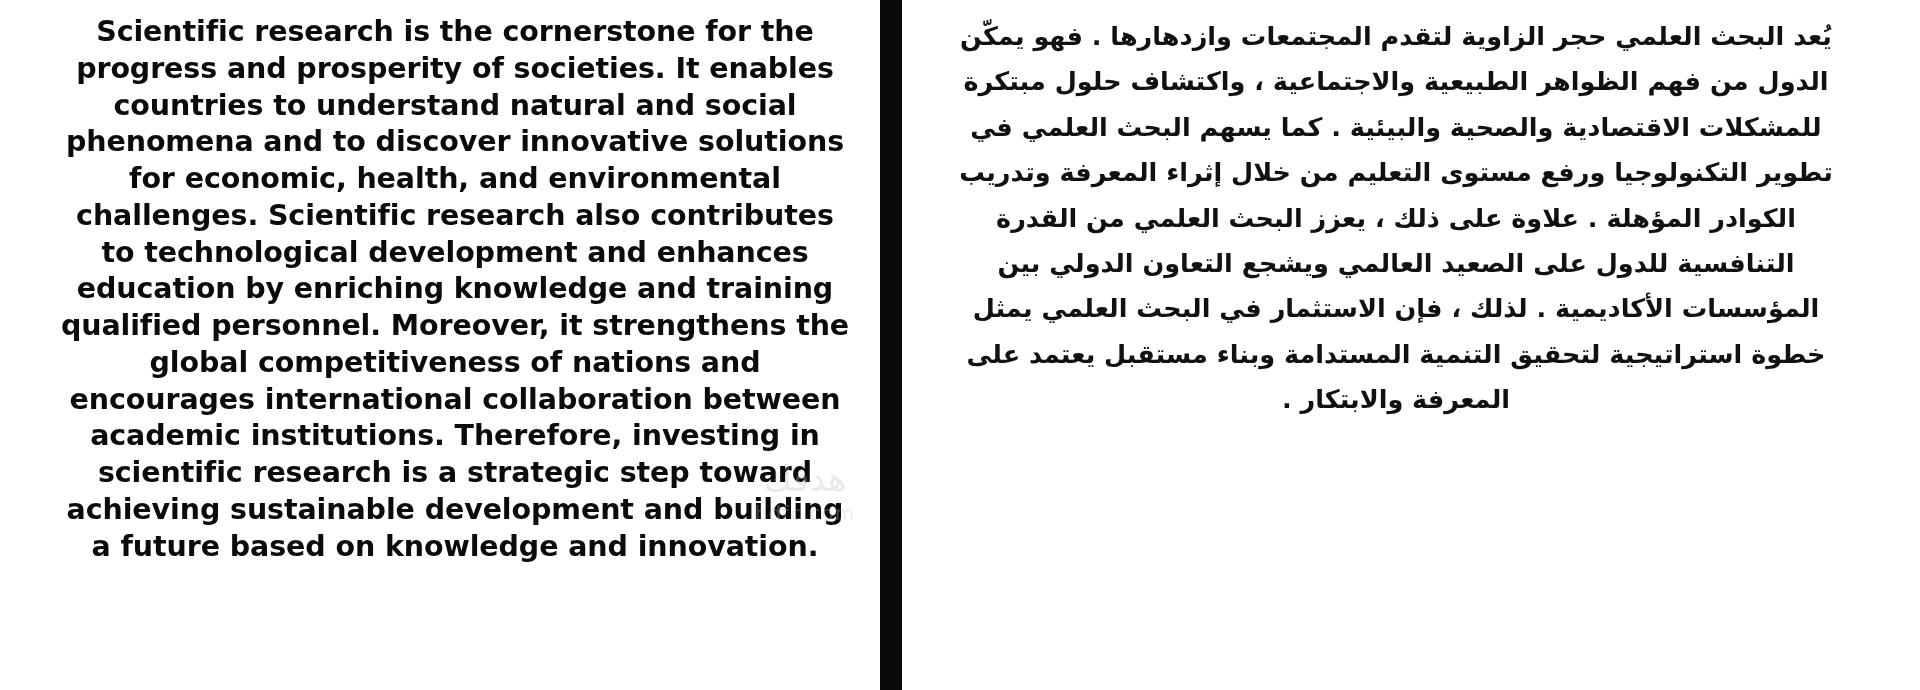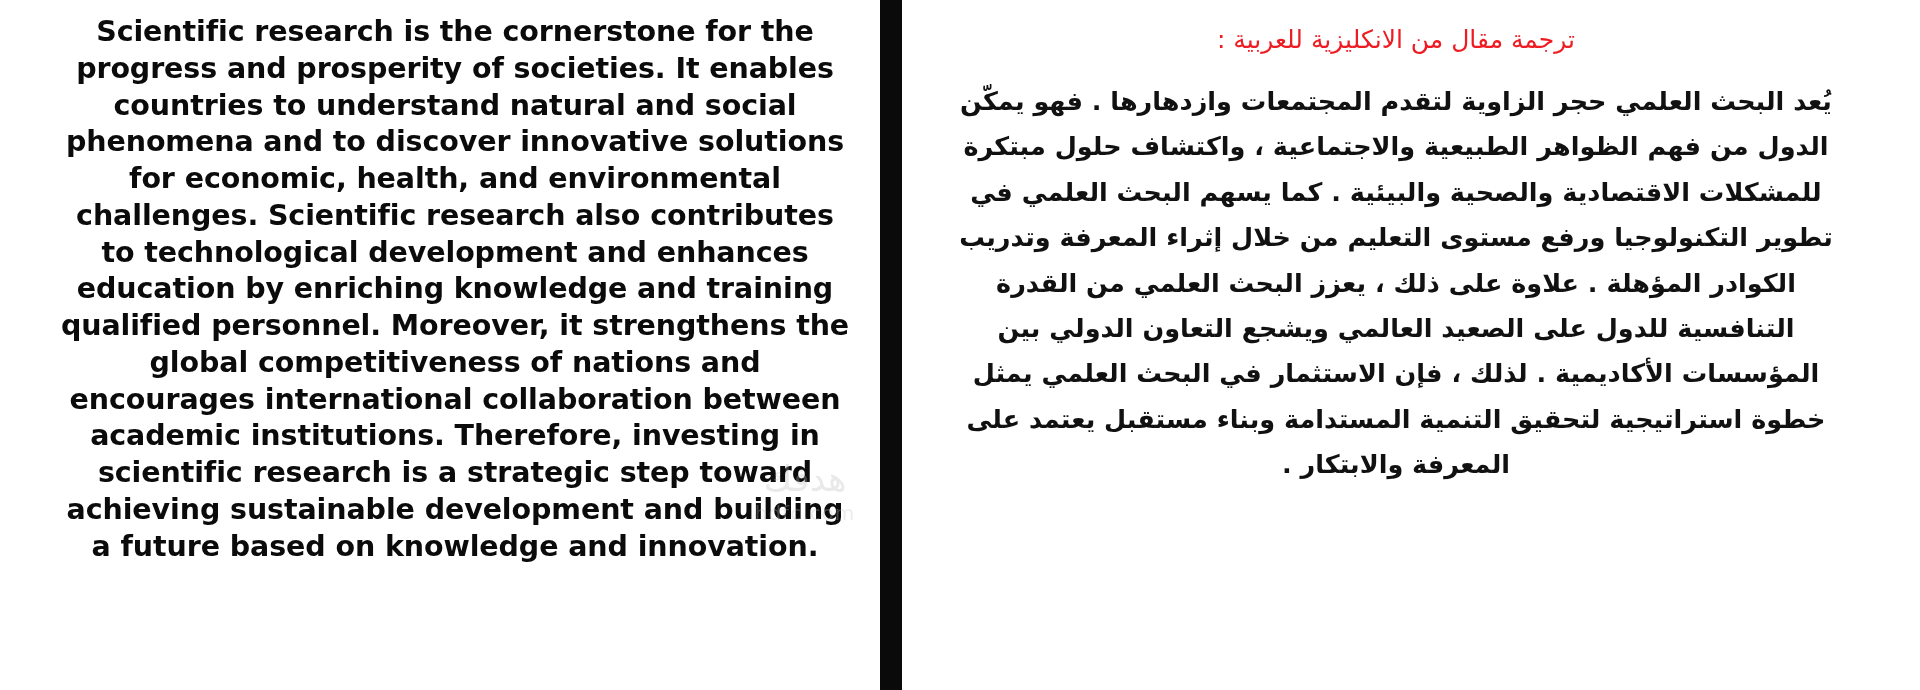--- a/index.html
+++ b/index.html
@@ -117,17 +117,16 @@
 
     <div class="watermark">
       <div class="wm-ar">هدفك</div>
       <div class="wm-en">hdfc.com</div>
     </div>
   </div>
 
   <div class="divider"></div>
 
   <div class="right-col">
-    <div class="arabic-heading">ترجمة مقال من الانكليزية للعربية :</div>
     <div class="arabic-body">يُعد البحث العلمي حجر الزاوية لتقدم المجتمعات وازدهارها . فهو يمكّن الدول من فهم الظواهر الطبيعية والاجتماعية ، واكتشاف حلول مبتكرة للمشكلات الاقتصادية والصحية والبيئية . كما يسهم البحث العلمي في تطوير التكنولوجيا ورفع مستوى التعليم من خلال إثراء المعرفة وتدريب الكوادر المؤهلة . علاوة على ذلك ، يعزز البحث العلمي من القدرة التنافسية للدول على الصعيد العالمي ويشجع التعاون الدولي بين المؤسسات الأكاديمية . لذلك ، فإن الاستثمار في البحث العلمي يمثل خطوة استراتيجية لتحقيق التنمية المستدامة وبناء مستقبل يعتمد على المعرفة والابتكار .</div>
   </div>
 
 </div>
 
 </body></html>

